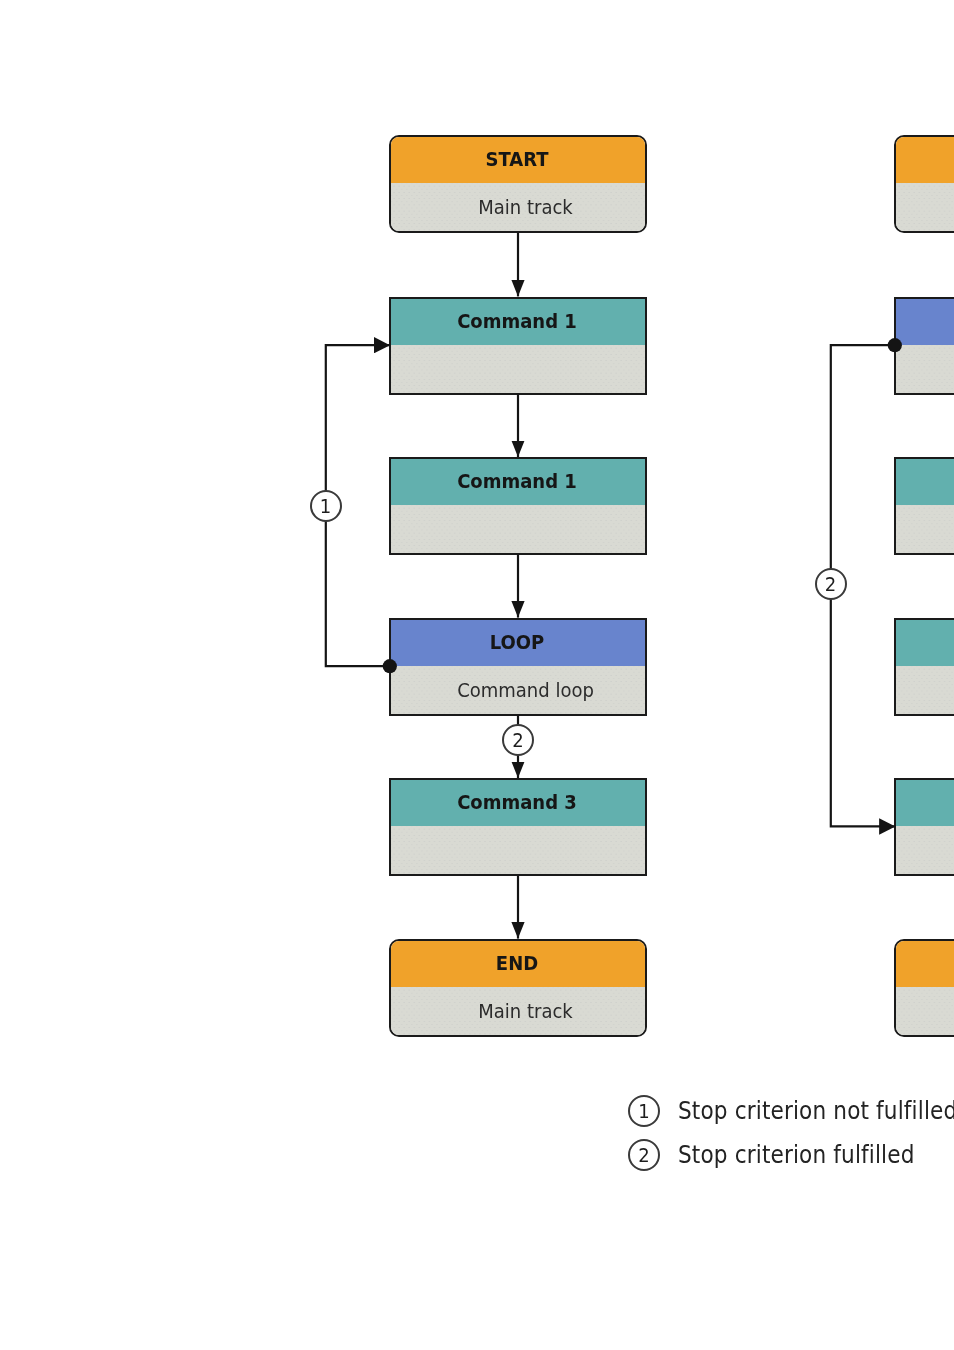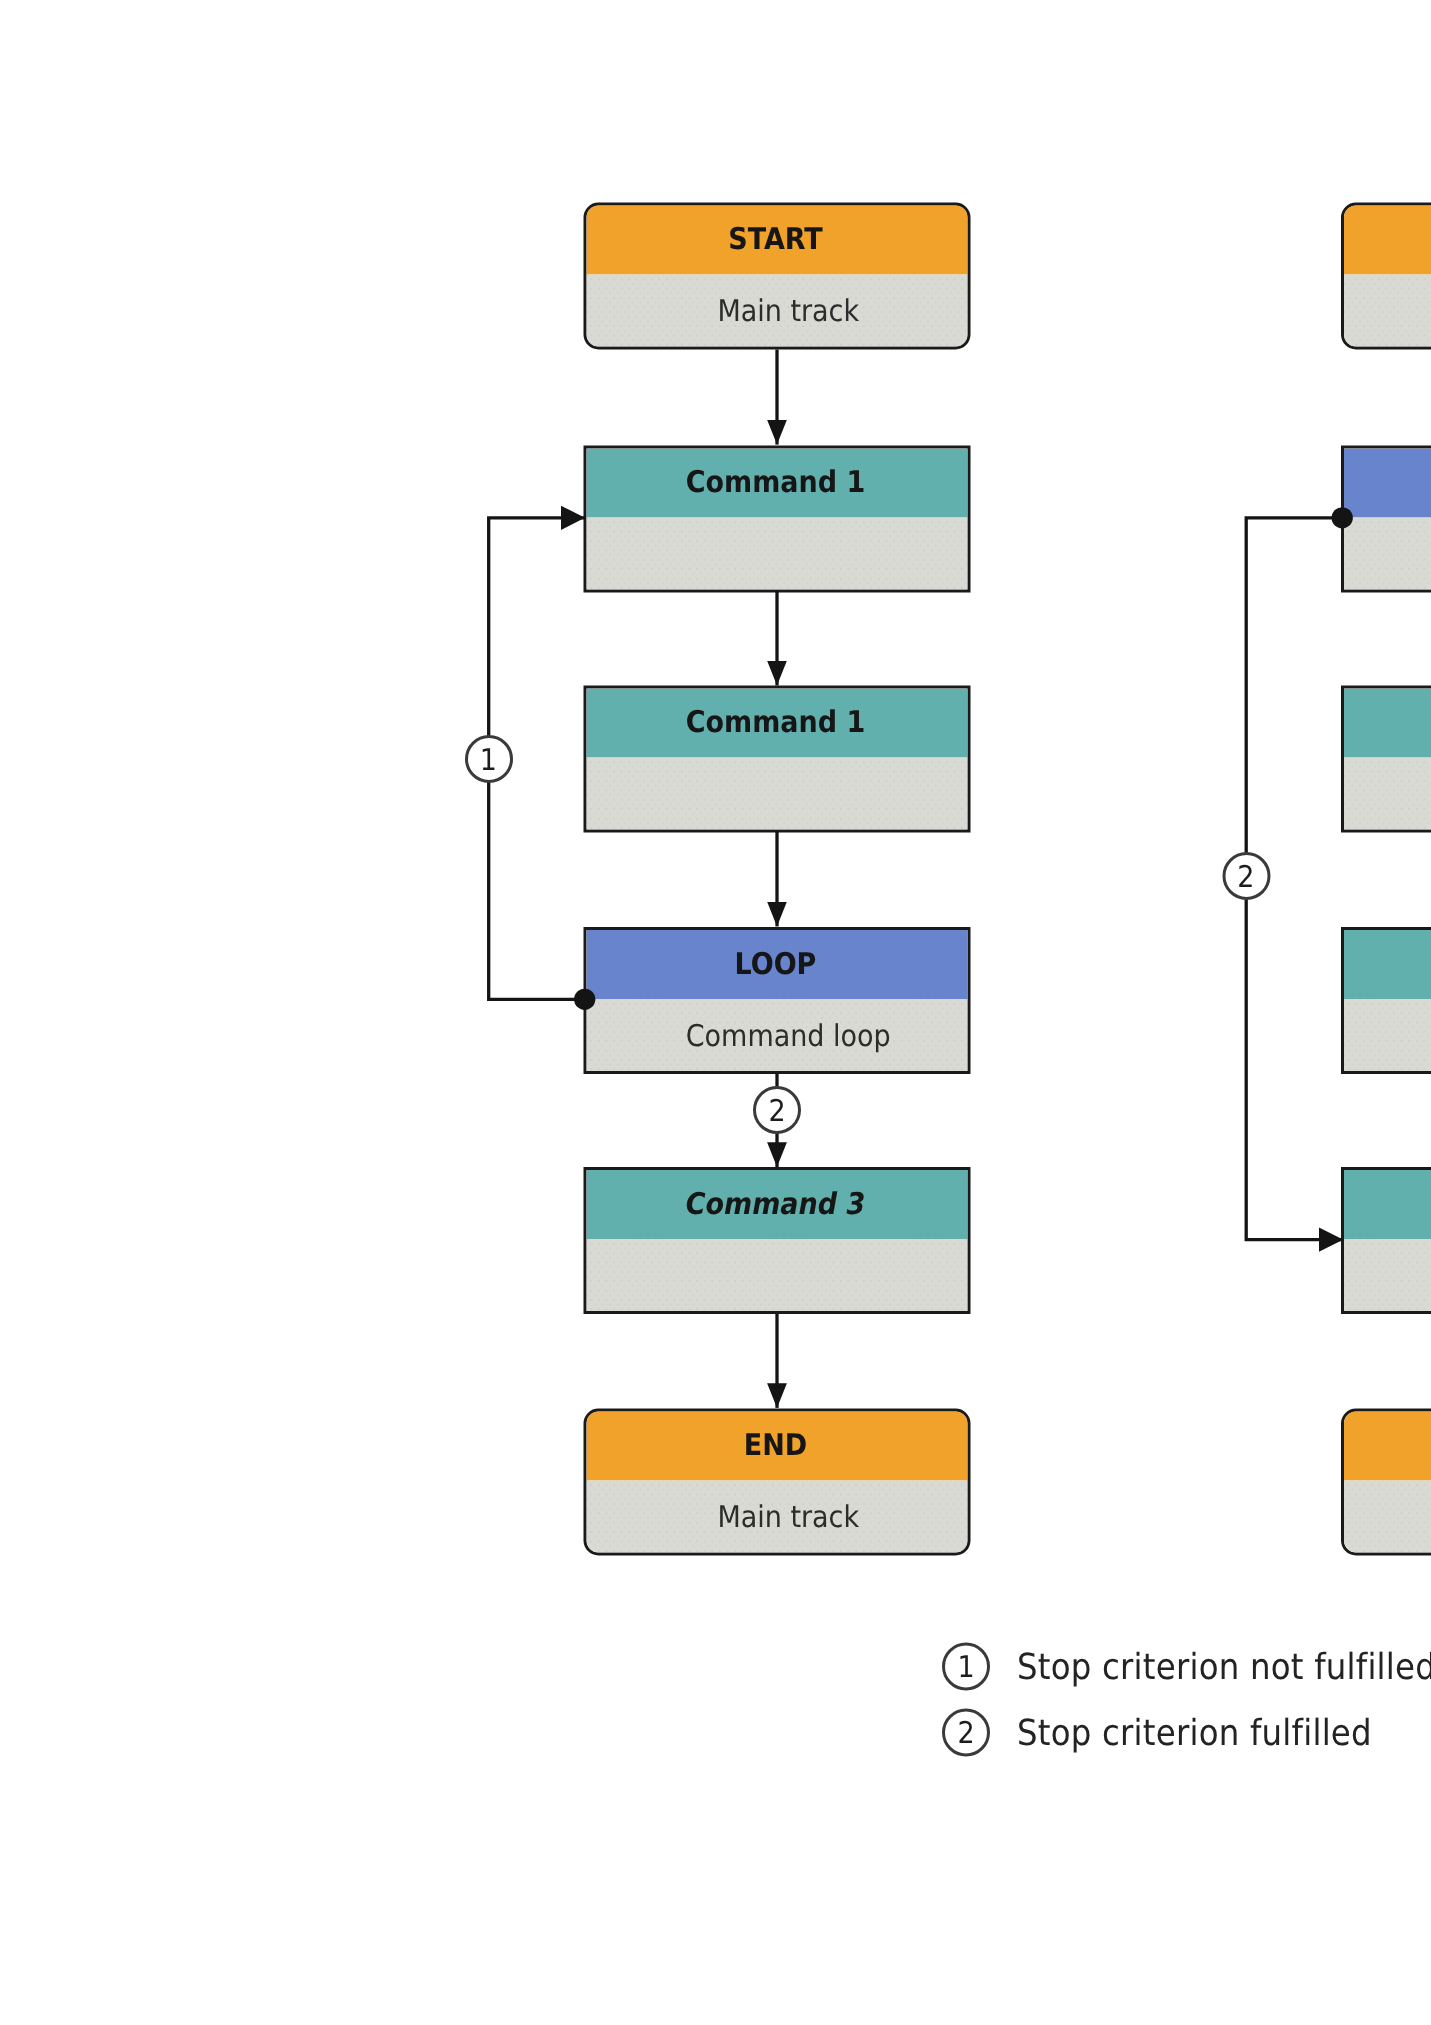--- a/index.html
+++ b/index.html
@@ -29,21 +29,21 @@
           position:relative;top:0;left:-1px;white-space:nowrap;margin-left:17px;}
 
   .hdr.orange{background:#f0a22a;}
   .hdr.teal{background:#62b0ae;}
   .hdr.blue{background:#6884cd;}
 
   
   .col-a{left:389px;}
   .col-b{left:894px;}
   .r0{top:135px;}   .r1{top:297px;} .r2{top:457px;}
-  .r3{top:617.6px;} .r4{top:778px;font-style:italic;}   .r5{top:938.6px;}
+  .r3{top:617.6px;} .r4{top:778px;}   .r5{top:938.6px;}
 
   
   svg.wires{position:absolute;left:0;top:0;width:954px;height:1350px;overflow:visible;}
   svg.dots{position:absolute;left:0;top:0;width:954px;height:1350px;overflow:visible;}
 
   
   .marker{position:absolute;width:32px;height:32px;border:2px solid #3a3a3a;border-radius:50%;
      background:#fff;display:flex;align-items:center;justify-content:center;box-sizing:border-box;}
   .marker span{font-size:20px;color:#1d1d1d;line-height:1;}
   .m-loopback{left:309.5px;top:489.5px;}

